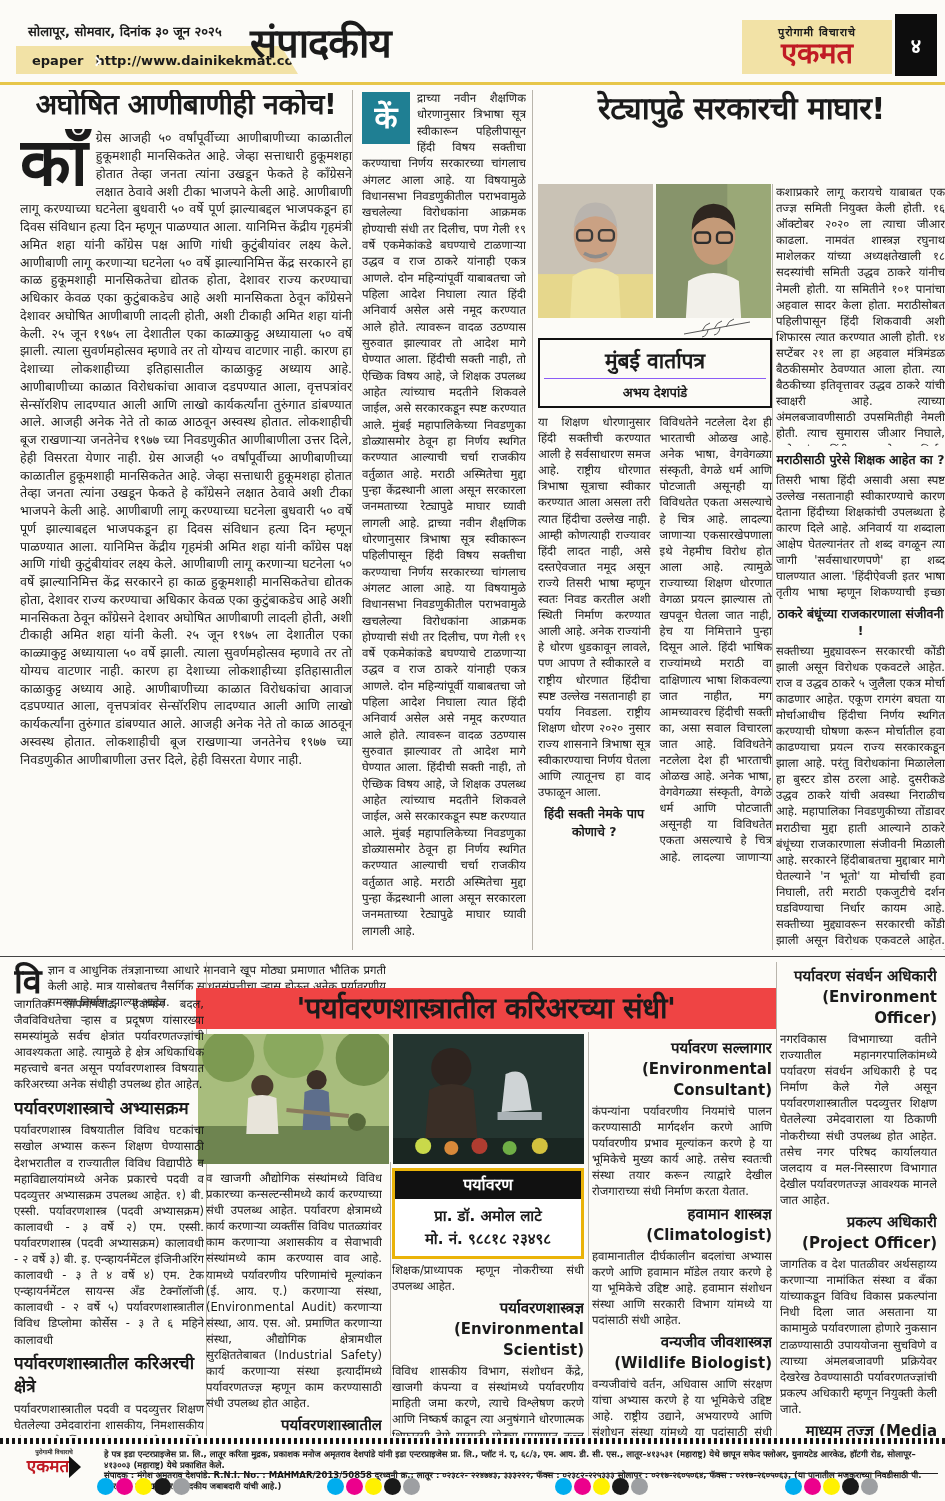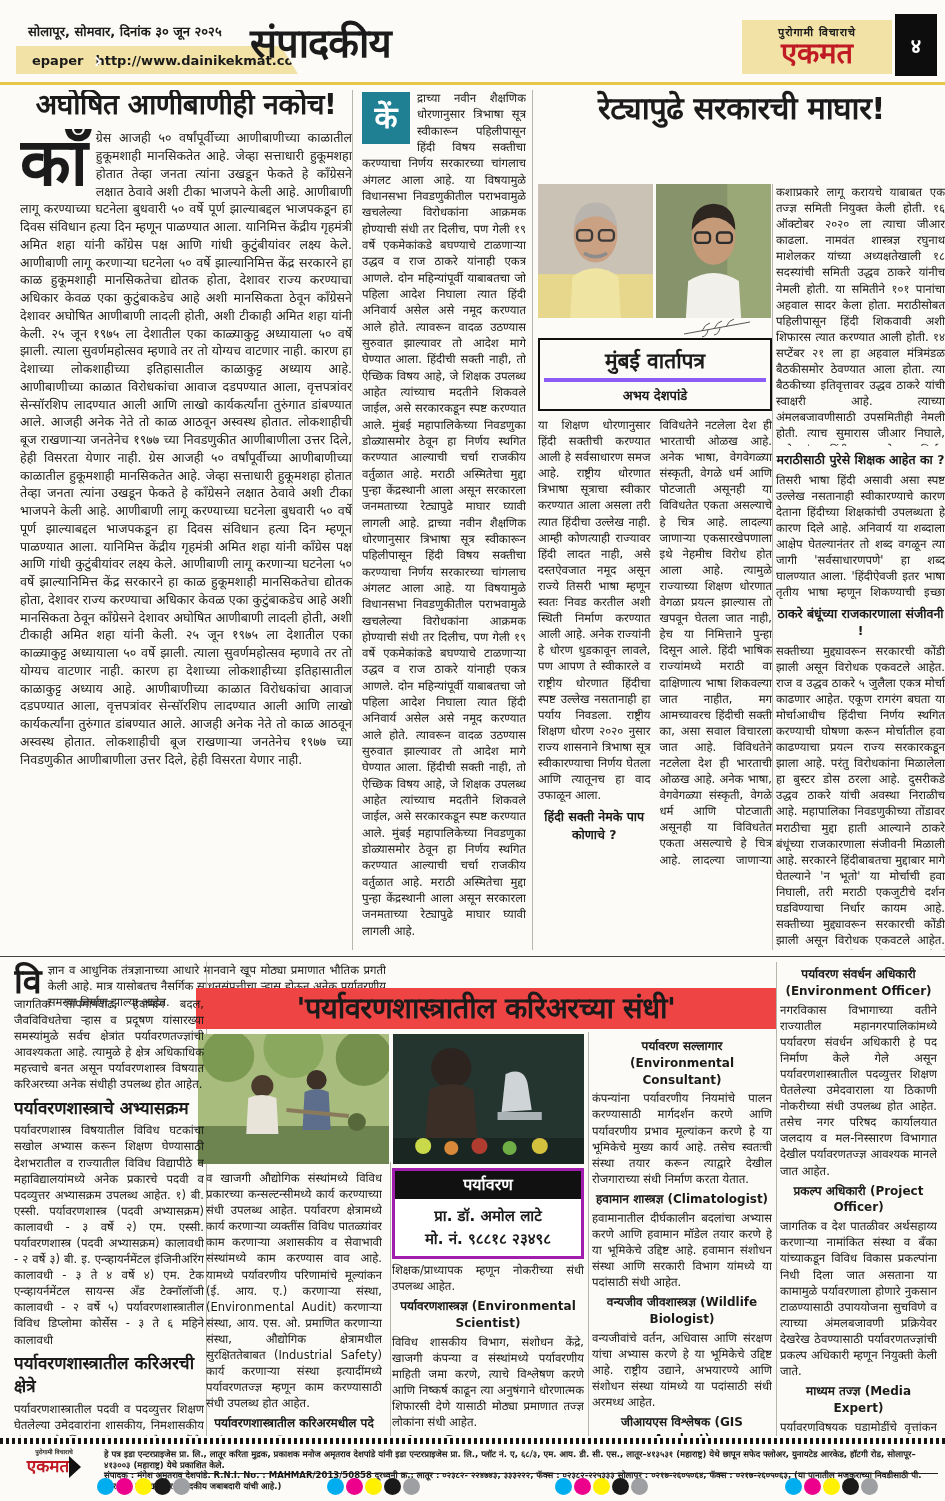--- a/index.html
+++ b/index.html
@@ -32,41 +32,41 @@
   .art-center { position:absolute; left:362px; top:0; width:164px; height:860px; overflow:hidden; }
   .dropcap-teal { float:left; width:48px; height:52px; background:#1f7f93; color:#fff; font-size:30px; font-weight:bold; display:flex; align-items:center; justify-content:center; margin:2px 7px 2px 0; }
   .art-right { position:absolute; left:538px; top:0; width:407px; height:860px; }
   .hl-right { font-size:31px; font-weight:900; line-height:1.18; text-align:center; letter-spacing:-0.5px; }
   .ar-leftpart { position:absolute; left:0; top:94px; width:234px; height:766px; overflow:hidden; }
   .photos { display:flex; gap:3px; }
   .photos figure { width:115px; height:134px; overflow:hidden; }
   .photos svg { display:block; width:100%; height:100%; }
   .branch { height:20px; text-align:right; padding-right:20px; }
   .vbox { border:2px solid #111; text-align:center; padding:6px 4px 5px; }
-  .vbox-title { font-size:21px; font-weight:900; border-bottom:4px solid #8b5cf6; padding-bottom:4px; margin-bottom:4px; }
+  .vbox-title { font-size:21px; font-weight:900; border-bottom:1px solid #8b5cf6; padding-bottom:4px; margin-bottom:4px; }
   .vbox-author { font-size:13px; font-weight:bold; }
   .twocol { margin-top:6px; height:452px; column-count:2; column-gap:9px; font-size:11.5px; line-height:1.4; text-align:justify; overflow:hidden; }
   .subhead { font-weight:900; font-size:12.5px; text-align:center; margin:5px 0 3px; }
   .ar-right-col { position:absolute; left:238px; top:94px; width:169px; height:766px; overflow:hidden; font-size:11.5px; line-height:1.4; text-align:justify; }
   .seg { overflow:hidden; }
 
   .hrule-main { position:absolute; left:0; top:956px; width:945px; height:1px; background:#444; }
 
   
   .env { position:absolute; top:962px; left:0; width:945px; height:474px; font-size:11.5px; line-height:1.4; text-align:justify; }
   .env .col { position:absolute; overflow:hidden; }
   .env-strip { position:absolute; left:14px; top:0; width:372px; height:58px; overflow:hidden; }
   .dropcap-vi { float:left; font-size:34px; line-height:1; font-weight:bold; padding:2px 6px 0 0; }
   .env-headline { position:absolute; left:196px; top:26px; width:580px; text-align:center; font-size:29px; font-weight:900; letter-spacing:-0.5px; background:#ef4444; }
   .env-photos { position:absolute; left:198px; top:72px; width:386px; height:130px; display:flex; gap:4px; }
   .env-photos figure { flex:1; overflow:hidden; }
   .env-photos svg { display:block; width:100%; height:100%; }
-  .env-sub { font-weight:900; text-align:center; font-size:12px; margin:4px 0 2px; }
+  .env-sub { font-weight:900; text-align:right; font-size:15px; margin:4px 0 2px; }
   .env-sub-left { font-weight:700; font-size:17px; margin:4px 0 2px; text-align:left; }
-  .abox { position:absolute; left:392px; top:206px; width:192px; border:3px solid #a21caf; background:#fff; }
+  .abox { position:absolute; left:392px; top:206px; width:192px; border:3px solid #eab308; background:#fff; }
   .abox-head { background:#111; color:#fff; text-align:center; font-size:16px; font-weight:900; padding:3px 0; }
   .abox-body { text-align:center; font-weight:bold; font-size:15px; padding:6px 2px; line-height:1.5; }
 
   
   .hatch { position:absolute; left:0; top:1438px; width:945px; height:6px; background:repeating-linear-gradient(90deg,#161616 0 3px,#fcfbf7 3px 6px); }
   .footer { position:absolute; left:0; top:1448px; width:945px; height:53px; }
   .f-logo { position:absolute; left:8px; top:0px; width:92px; text-align:center; }
   .f-tag { font-size:6px; font-weight:bold; }
   .f-brand { font-size:17px; font-weight:900; color:#c01b24; line-height:1; display:inline-block; }
   .f-flag { display:inline-block; width:0; height:0; border-top:11px solid transparent; border-bottom:11px solid transparent; border-left:12px solid #111; vertical-align:middle; }

